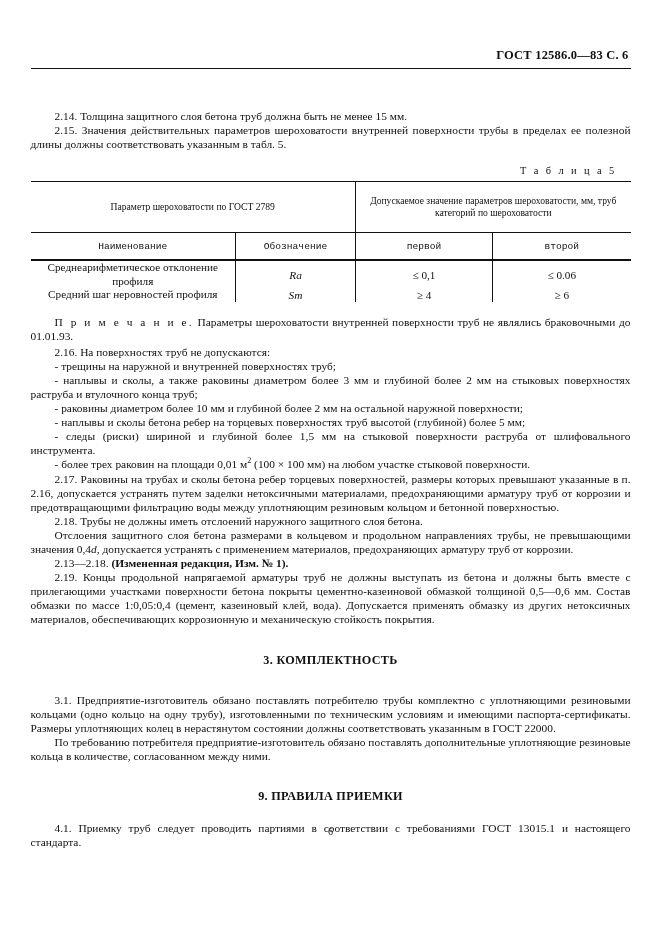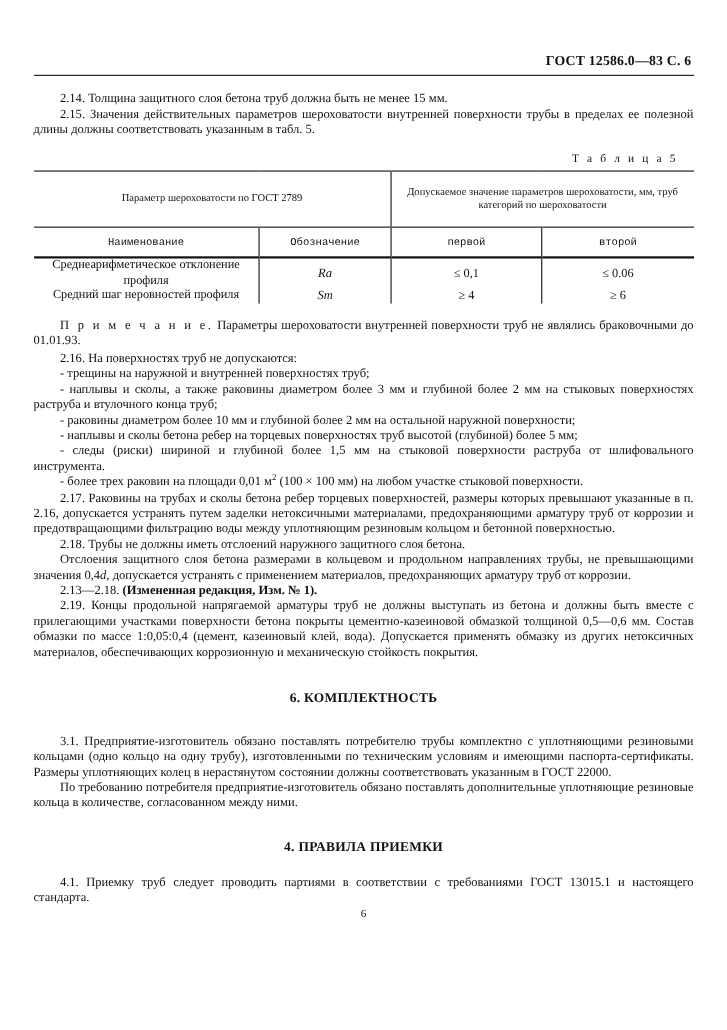--- a/index.html
+++ b/index.html
@@ -49,21 +49,21 @@
   p.body {
     font-size: 11.4px;
     line-height: 14.1px;
     text-align: justify;
     text-justify: inter-word;
     margin: 0;
     text-indent: 24px;
     hyphens: manual;
   }
   p.body.dash { text-indent: 24px; font-family: Liberation Serif, serif; }
-  .first-block { margin-top: 14px; }
+  .first-block { margin-top: 40px; }
   .spaced { letter-spacing: 2.2px; }
   .bold { font-weight: bold; }
   .ital { font-style: italic; }
   sup { font-size: 8px; vertical-align: super; line-height: 0; }
 
   
   .table-caption {
     text-align: right;
     font-size: 10.4px;
     letter-spacing: 2.4px;
@@ -190,23 +190,23 @@
     <p class="body dash">- наплывы и сколы бетона ребер на торцевых поверхностях труб высотой (глубиной) более 5 мм;</p>
     <p class="body dash">- следы (риски) шириной и глубиной более 1,5 мм на стыковой поверхности раструба от шлифовального инструмента.</p>
     <p class="body dash"><span>- более трех раковин на площади 0,01 м</span><sup>2</sup><span> (100 × 100 мм) на любом участке стыковой поверхности.</span></p>
 
     <p class="body">2.17.  Раковины на трубах и сколы бетона ребер торцевых поверхностей, размеры которых превышают указанные в п. 2.16, допускается устранять путем заделки нетоксичными материалами, предохраняющими арматуру труб от коррозии и предотвращающими фильтрацию воды между уплотняющим резиновым кольцом и бетонной поверхностью.</p>
     <p class="body">2.18.  Трубы не должны иметь отслоений наружного защитного слоя бетона.</p>
     <p class="body"><span>Отслоения защитного слоя бетона размерами в кольцевом и продольном направлениях трубы, не превышающими значения 0,4</span><span class="ital">d</span><span>, допускается устранять с применением материалов, предохраняющих арматуру труб от коррозии.</span></p>
     <p class="body"><span>2.13—2.18. </span><span class="bold">(Измененная редакция, Изм. № 1).</span></p>
     <p class="body">2.19.  Концы продольной напрягаемой арматуры труб не должны выступать из бетона и должны быть вместе с прилегающими участками поверхности бетона покрыты цементно-казеиновой обмазкой толщиной 0,5—0,6 мм. Состав обмазки по массе 1:0,05:0,4 (цемент, казеиновый клей, вода). Допускается применять обмазку из других нетоксичных материалов, обеспечивающих коррозионную и механическую стойкость покрытия.</p>
 
-    <h2 class="section">6.  КОМПЛЕКТНОСТЬ</h2>
+    <h2 class="section">3.  КОМПЛЕКТНОСТЬ</h2>
     <p class="body" style="margin-top:25px;">3.1.  Предприятие-изготовитель обязано поставлять потребителю трубы комплектно с уплотняющими резиновыми кольцами (одно кольцо на одну трубу), изготовленными по техническим условиям и имеющими паспорта-сертификаты. Размеры уплотняющих колец в нерастянутом состоянии должны соответствовать указанным в ГОСТ 22000.</p>
     <p class="body">По требованию потребителя предприятие-изготовитель обязано поставлять дополнительные уплотняющие резиновые кольца в количестве, согласованном между ними.</p>
 
-    <h2 class="section">4.  ПРАВИЛА ПРИЕМКИ</h2>
+    <h2 class="section">9.  ПРАВИЛА ПРИЕМКИ</h2>
     <p class="body" style="margin-top:17px;">4.1.  Приемку труб следует проводить партиями в соответствии с требованиями ГОСТ 13015.1 и настоящего стандарта.</p>
 
   </div>
 
   <div class="folio">6</div>
 </div>
 
 </body></html>

